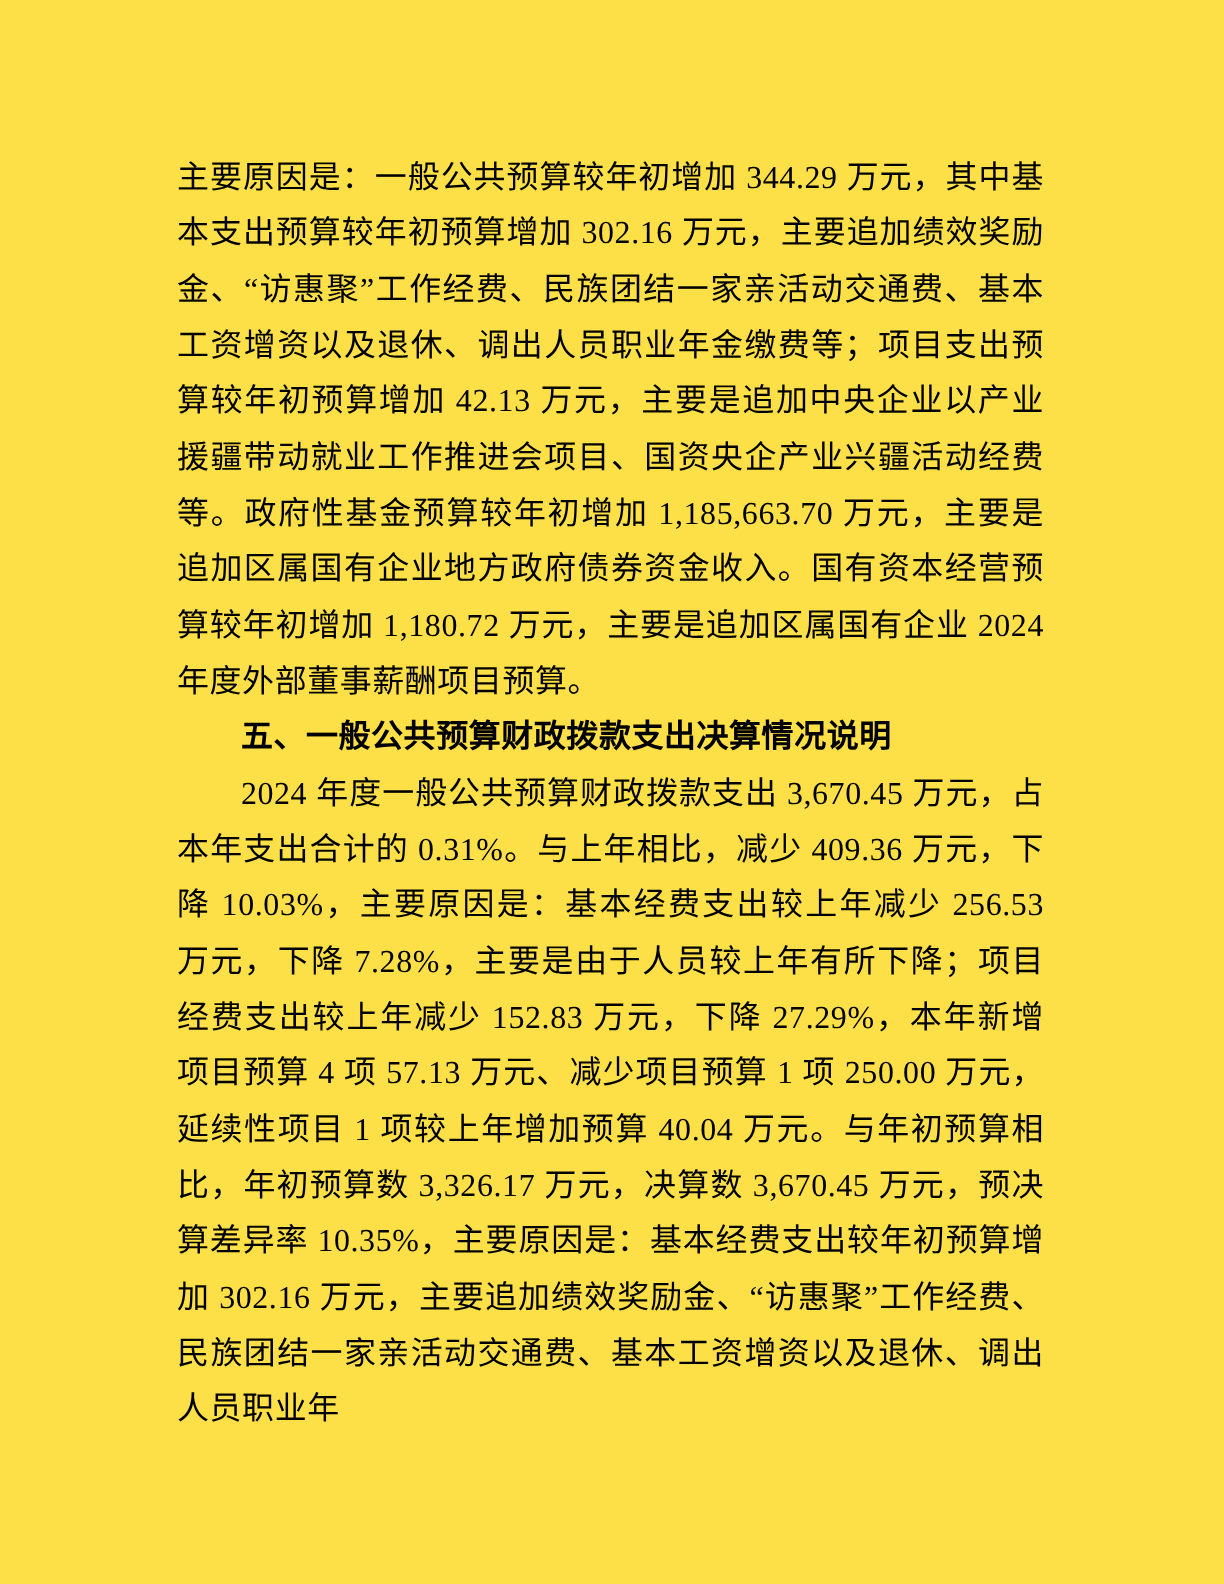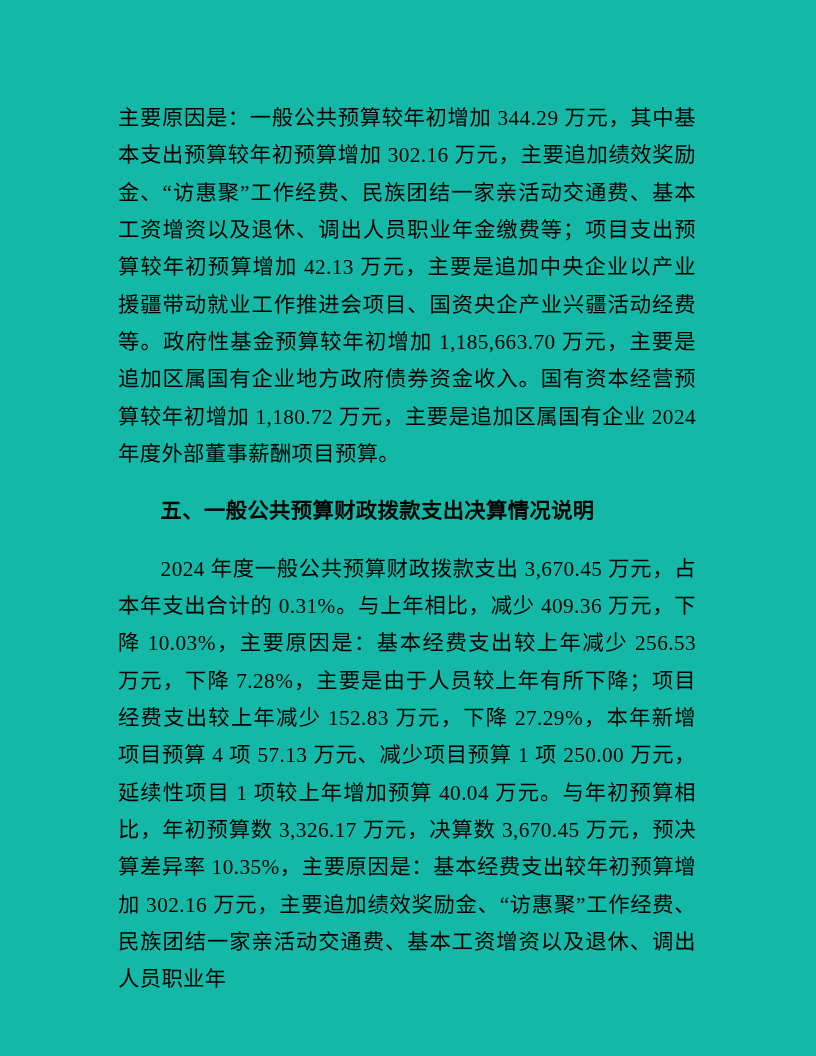--- a/index.html
+++ b/index.html
@@ -4,21 +4,21 @@
 <style>
   html, body {
     margin: 0;
     padding: 0;
     background: #ffffff;
   }
   .page {
     position: relative;
     width: 816px;
     height: 1056px;
-    background: #14b8a6;
+    background: #fde047;
     overflow: hidden;
     box-sizing: border-box;
   }
   .content {
     position: absolute;
     top: 100px;
     left: 118px;
     width: 578px;
     box-sizing: border-box;
     font-family: "Liberation Serif", serif;
@@ -28,21 +28,20 @@
     letter-spacing: 0.4px;
   }
   .para {
     margin: 0;
     padding: 0;
     text-align: justify;
     text-justify: inter-ideograph;
   }
   .indent {
     text-indent: 2em;
-    margin-top: 20px;
   }
   .no-indent {
     text-indent: 0;
   }
   .heading1 {
     font-weight: bold;
   }
   .heading2 {
     font-weight: bold;
     font-style: italic;

